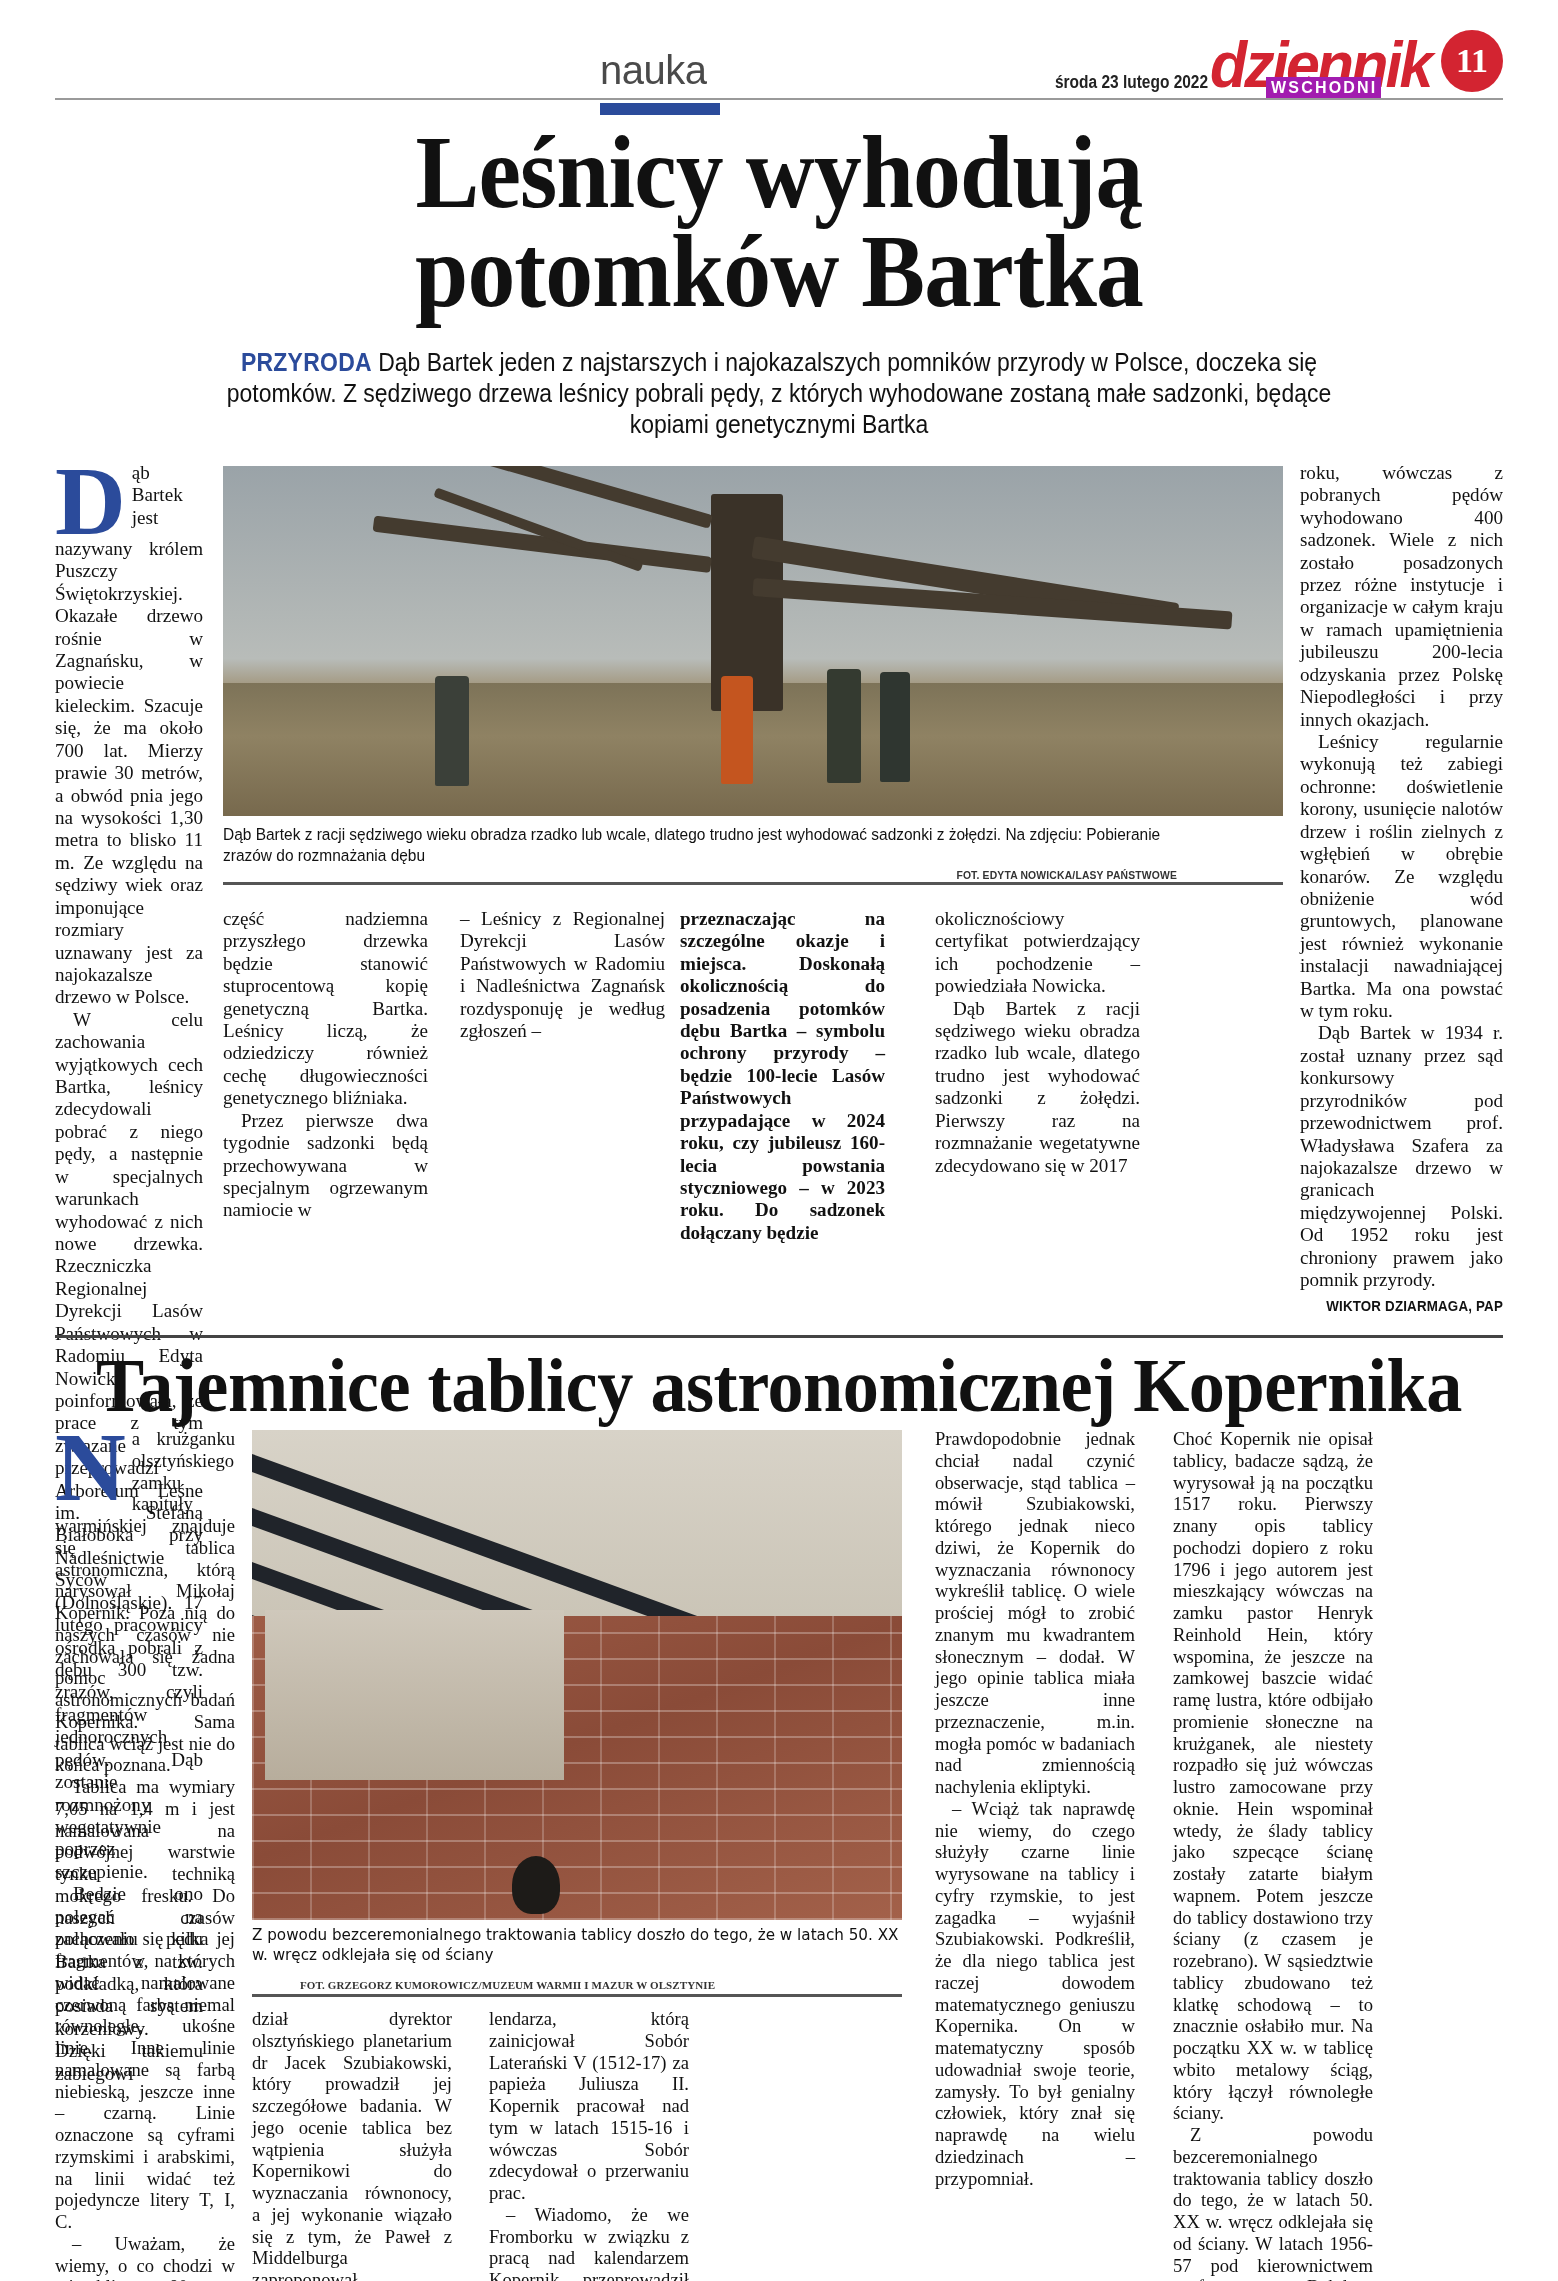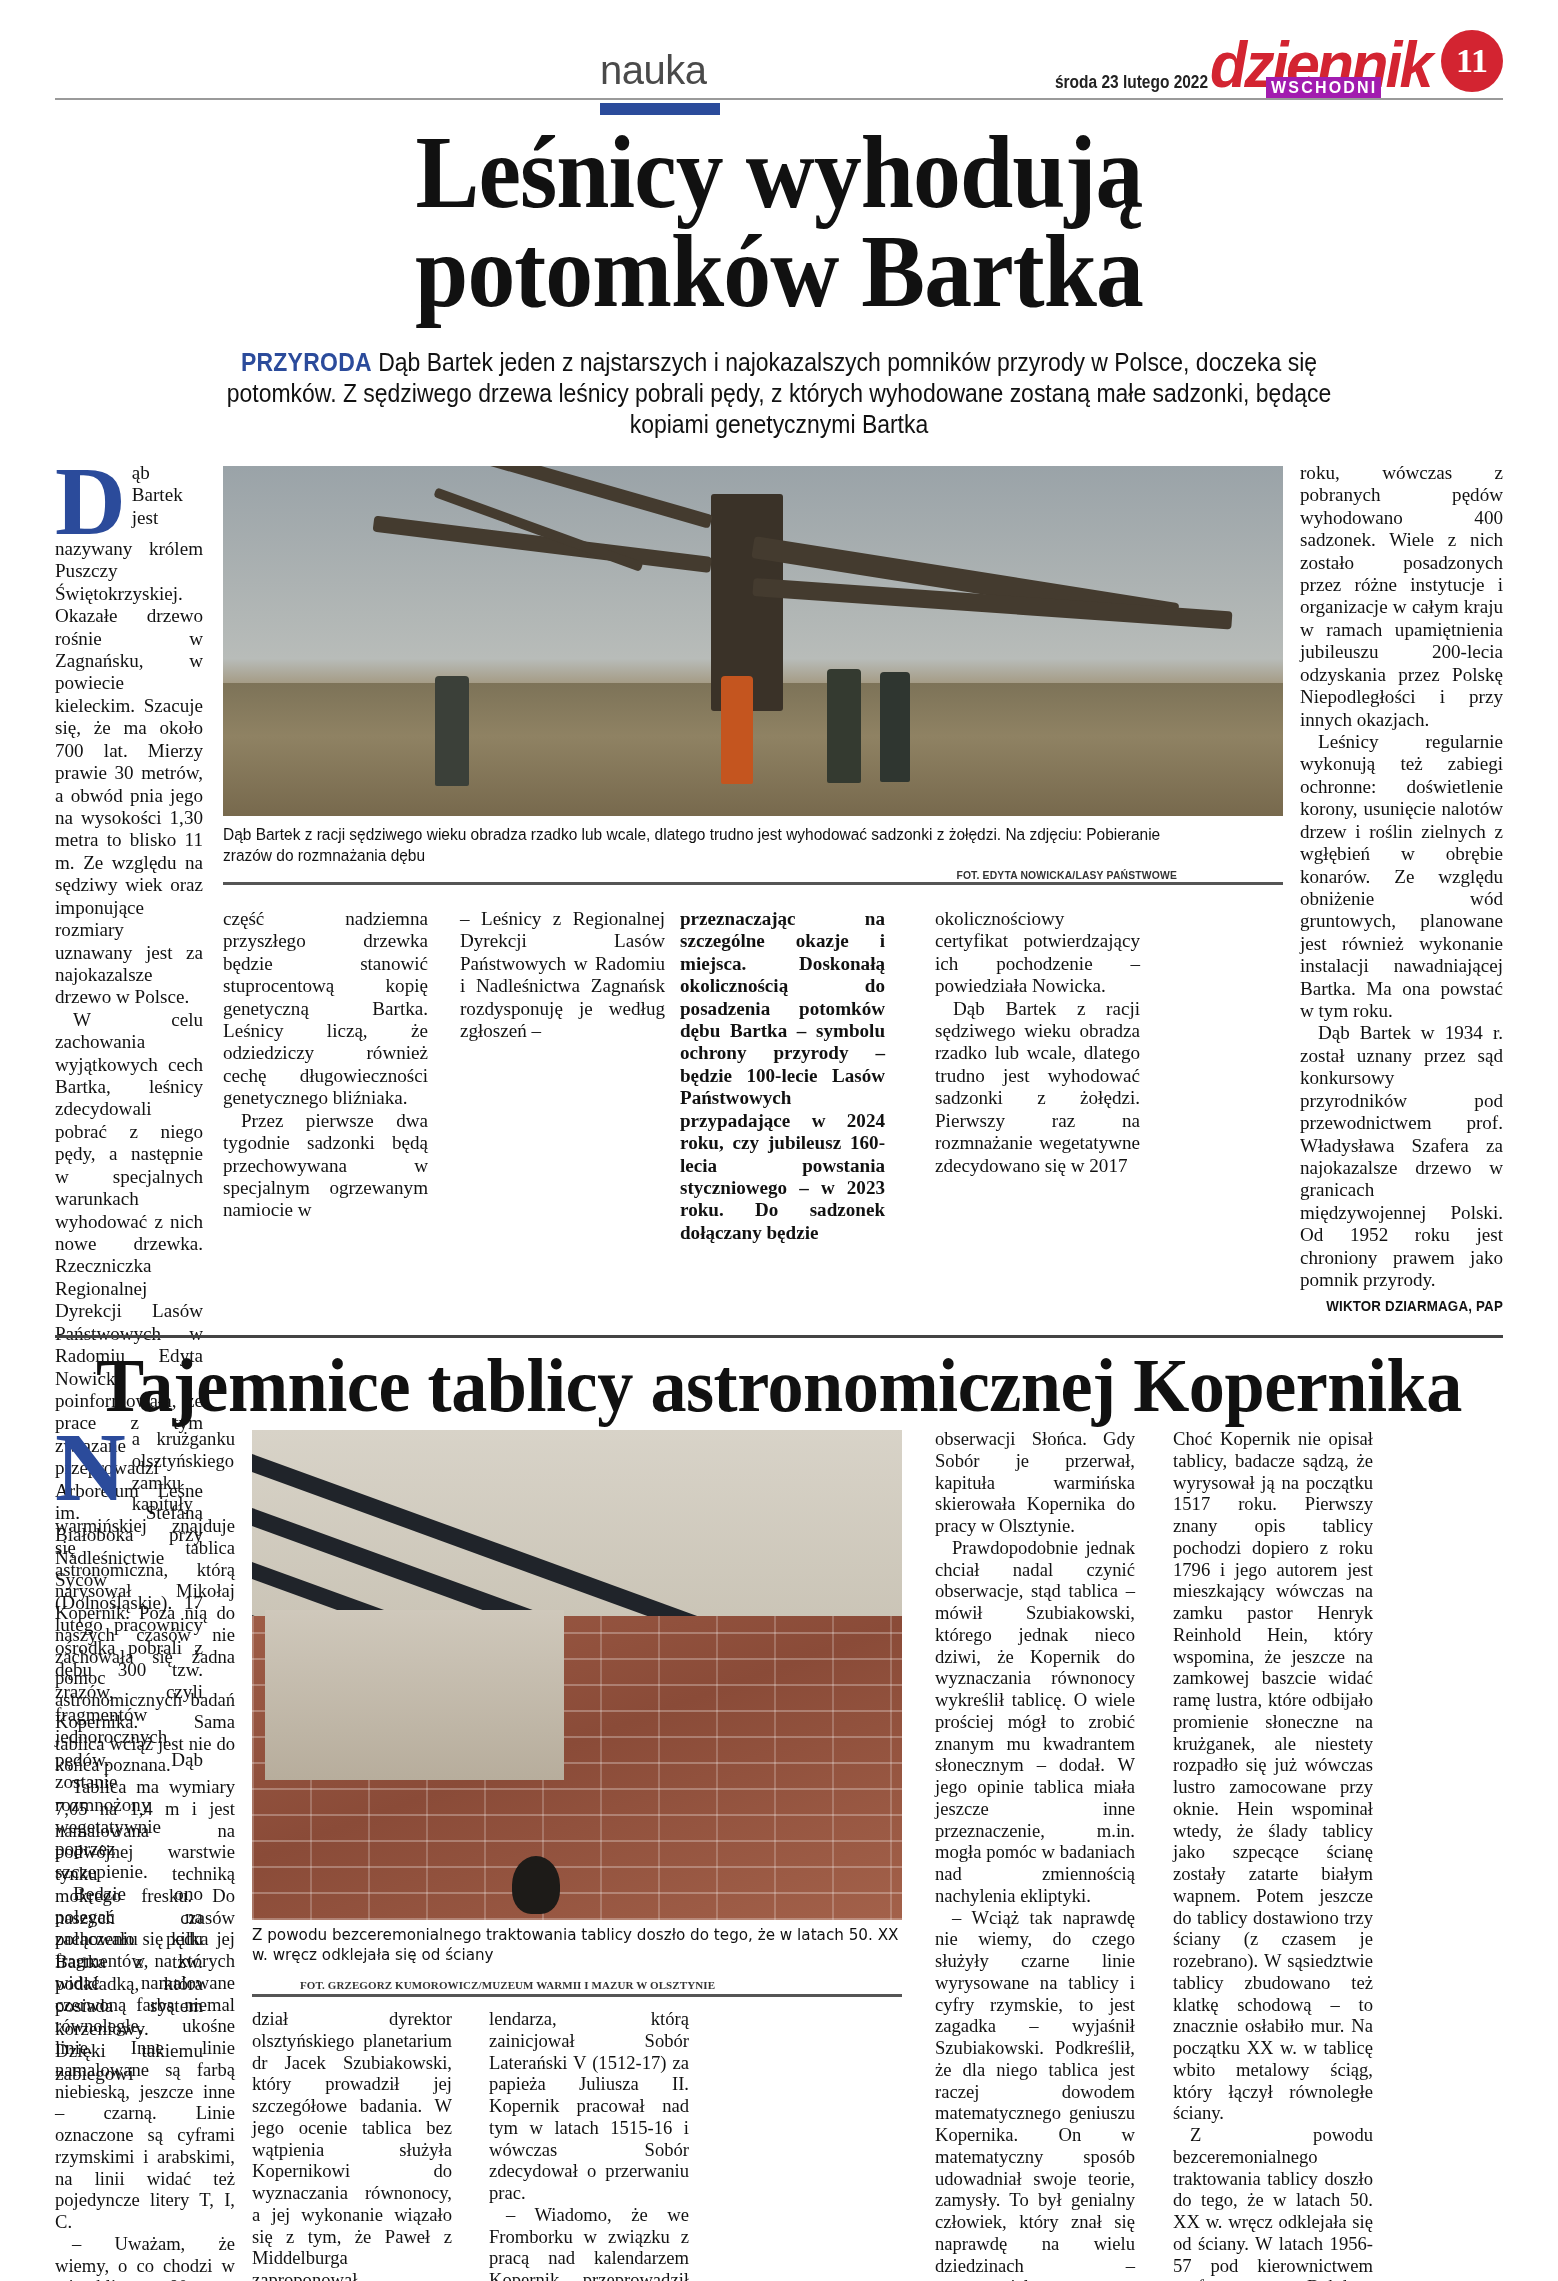--- a/index.html
+++ b/index.html
@@ -307,21 +307,20 @@
 
     <div class="bsub" id="b-s1">
       <p>dział dyrektor olsztyńskiego planetarium dr Jacek Szubiakowski, który prowadził jej szczegółowe badania. W jego ocenie tablica bez wątpienia służyła Kopernikowi do wyznaczania równonocy, a jej wykonanie wiązało się z tym, że Paweł z Middelburga zaproponował Kopernikowi prace przy reformie ka-</p>
     </div>
     <div class="bsub" id="b-s2">
       <p>lendarza, którą zainicjował Sobór Laterański V (1512-17) za papieża Juliusza II. Kopernik pracował nad tym w latach 1515-16 i wówczas Sobór zdecydował o przerwaniu prac.</p>
       <p>– Wiadomo, że we Fromborku w związku z pracą nad kalendarzem Kopernik przeprowadził kilka</p>
     </div>
 
     <div class="bcol" id="b-col4">
-      <p>obserwacji Słońca. Gdy Sobór je przerwał, kapituła warmińska skierowała Kopernika do pracy w Olsztynie.</p>
       <p>Prawdopodobnie jednak chciał nadal czynić obserwacje, stąd tablica – mówił Szubiakowski, którego jednak nieco dziwi, że Kopernik do wyznaczania równonocy wykreślił tablicę. O wiele prościej mógł to zrobić znanym mu kwadrantem słonecznym – dodał. W jego opinie tablica miała jeszcze inne przeznaczenie, m.in. mogła pomóc w badaniach nad zmiennością nachylenia ekliptyki.</p>
       <p>– Wciąż tak naprawdę nie wiemy, do czego służyły czarne linie wyrysowane na tablicy i cyfry rzymskie, to jest zagadka – wyjaśnił Szubiakowski. Podkreślił, że dla niego tablica jest raczej dowodem matematycznego geniuszu Kopernika. On w matematyczny sposób udowadniał swoje teorie, zamysły. To był genialny człowiek, który znał się naprawdę na wielu dziedzinach – przypomniał.</p>
 
     </div>
 
     <div class="bcol" id="b-col5">
       <p>Choć Kopernik nie opisał tablicy, badacze sądzą, że wyrysował ją na początku 1517 roku. Pierwszy znany opis tablicy pochodzi dopiero z roku 1796 i jego autorem jest mieszkający wówczas na zamku pastor Henryk Reinhold Hein, który wspomina, że jeszcze na zamkowej baszcie widać ramę lustra, które odbijało promienie słoneczne na krużganek, ale niestety rozpadło się już wówczas lustro zamocowane przy oknie. Hein wspominał wtedy, że ślady tablicy jako szpecące ścianę zostały zatarte białym wapnem. Potem jeszcze do tablicy dostawiono trzy ściany (z czasem je rozebrano). W sąsiedztwie tablicy zbudowano też klatkę schodową – to znacznie osłabiło mur. Na początku XX w. w tablicę wbito metalowy ściąg, który łączył równoległe ściany.</p>
       <p>Z powodu bezceremonialnego traktowania tablicy doszło do tego, że w latach 50. XX w. wręcz odklejała się od ściany. W latach 1956-57 pod kierownictwem prof. Bohdana Marcionego dokonano jej gruntownej konserwacji tablicy, kolejne ratujące ją zabiegi przeprowadzano w latach 1992-93 oraz w 2009 roku.</p>
 
     </div>

